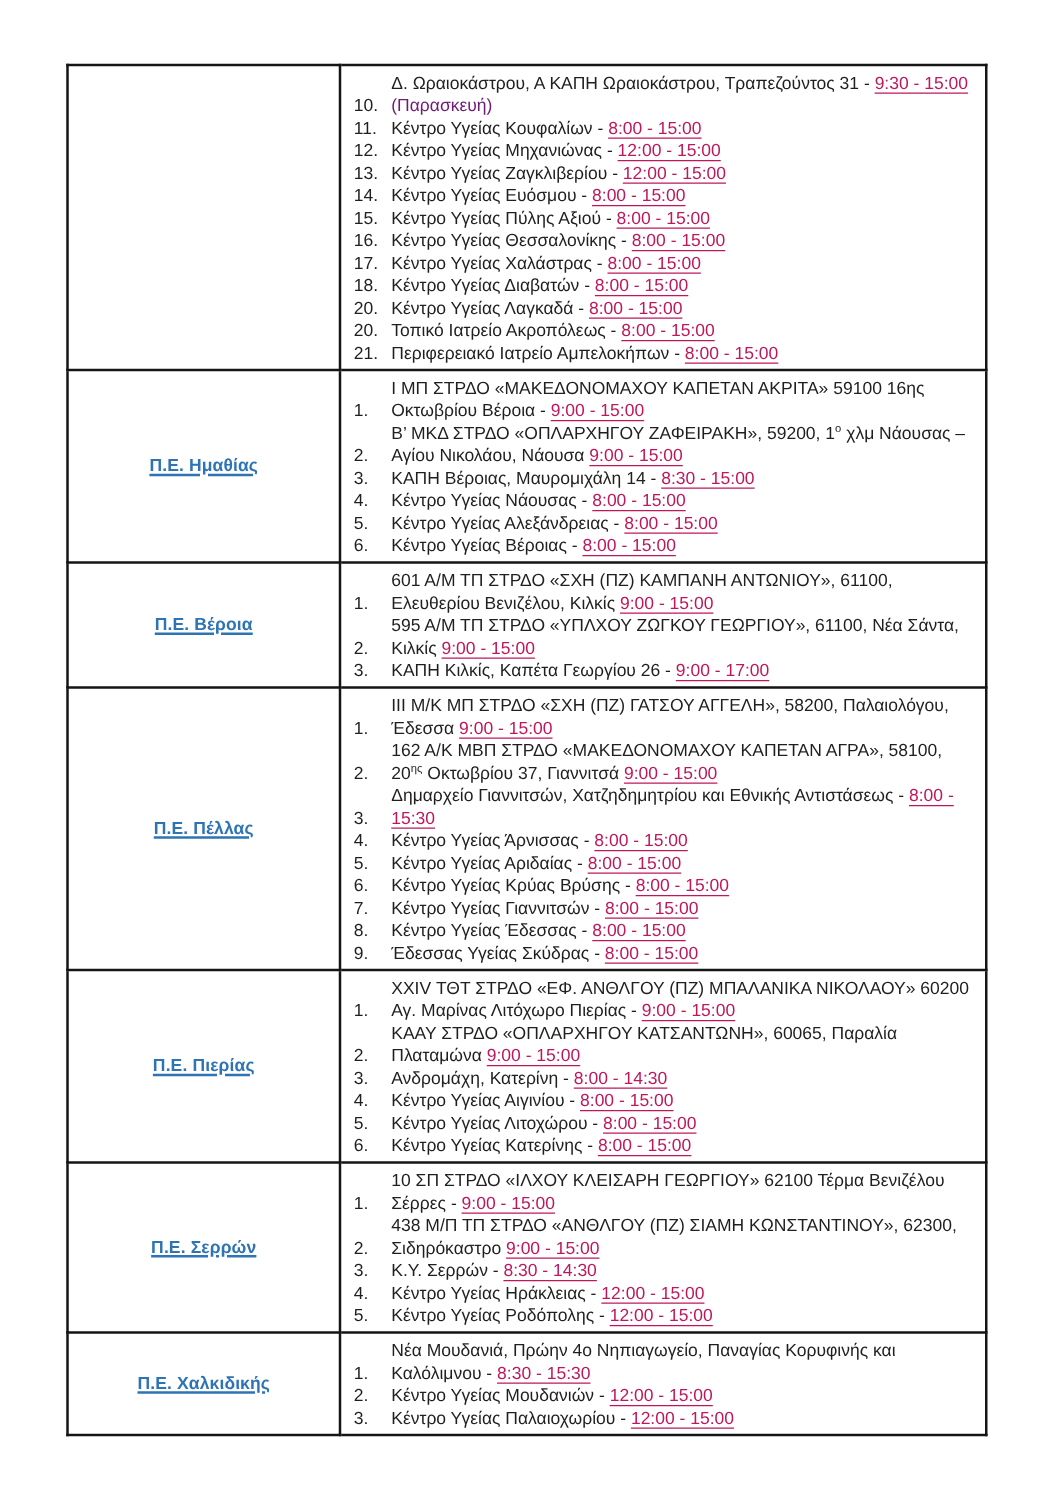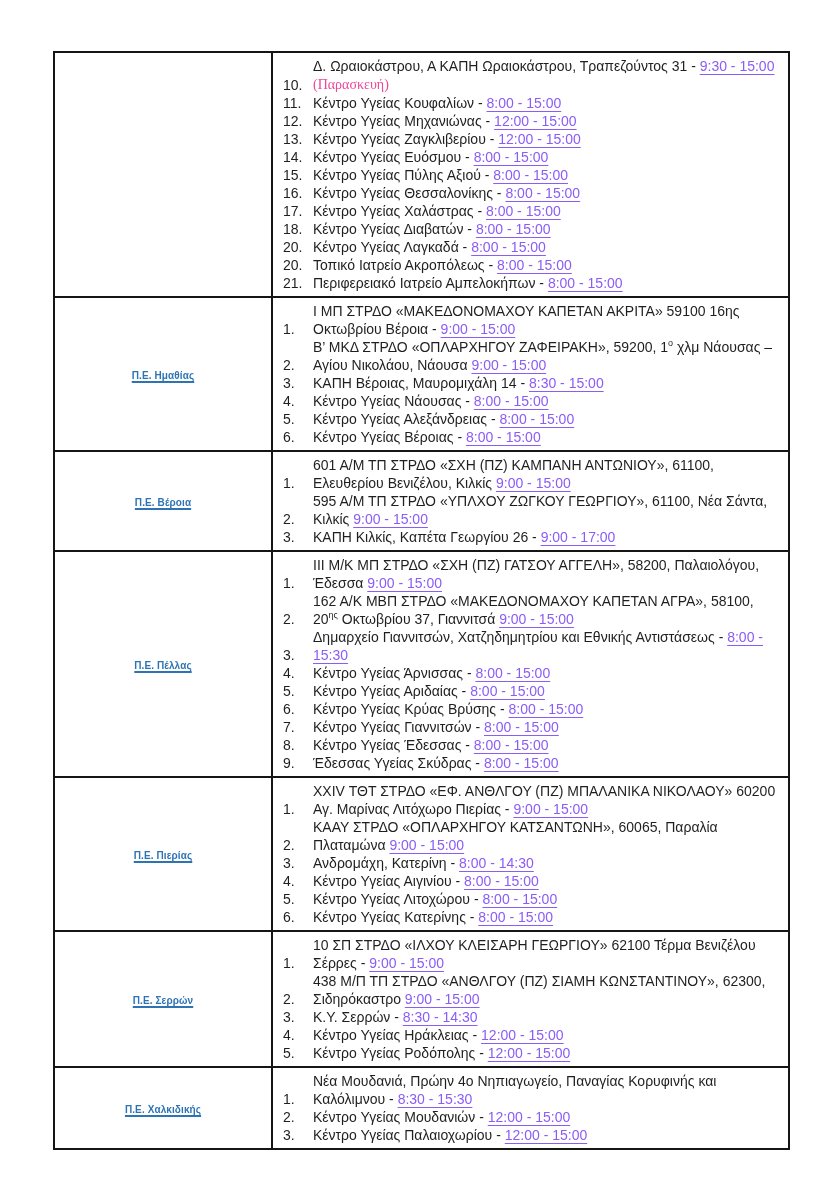--- a/index.html
+++ b/index.html
@@ -30,47 +30,47 @@
     text-align: center;
     padding: 4px 6px;
   }
   td.items-cell {
     vertical-align: top;
     padding: 4px 6px 4px 10px;
   }
   .region-label {
     color: #2E74B5;
     font-weight: 700;
-    font-size: 10px;
+    font-size: 14px;
     text-decoration: underline;
     text-underline-offset: 2px;
     text-decoration-thickness: 1.5px;
     letter-spacing: 0.1px;
     white-space: nowrap;
   }
   .item {
     display: flex;
     align-items: flex-end;
     color: #1f1f1f;
     font-size: 14px;
     line-height: 18px;
   }
   .num {
     flex: 0 0 30px;
     width: 30px;
   }
   .txt { flex: 1 1 auto; min-width: 0; }
   .seg-n { color: #1f1f1f; }
   .seg-u {
-    color: #8b5cf6;
+    color: #be185d;
     text-decoration: underline;
     text-underline-offset: 2.5px;
     text-decoration-thickness: 1.3px;
   }
-  .seg-r { color: #ec4899; font-family: Liberation Serif, serif; }
+  .seg-r { color: #701a75; }
   .seg-sup {
     font-size: 9px;
     vertical-align: super;
     line-height: 0;
   }
 </style>
 </head>
 <body>
 
 <div class="page">

